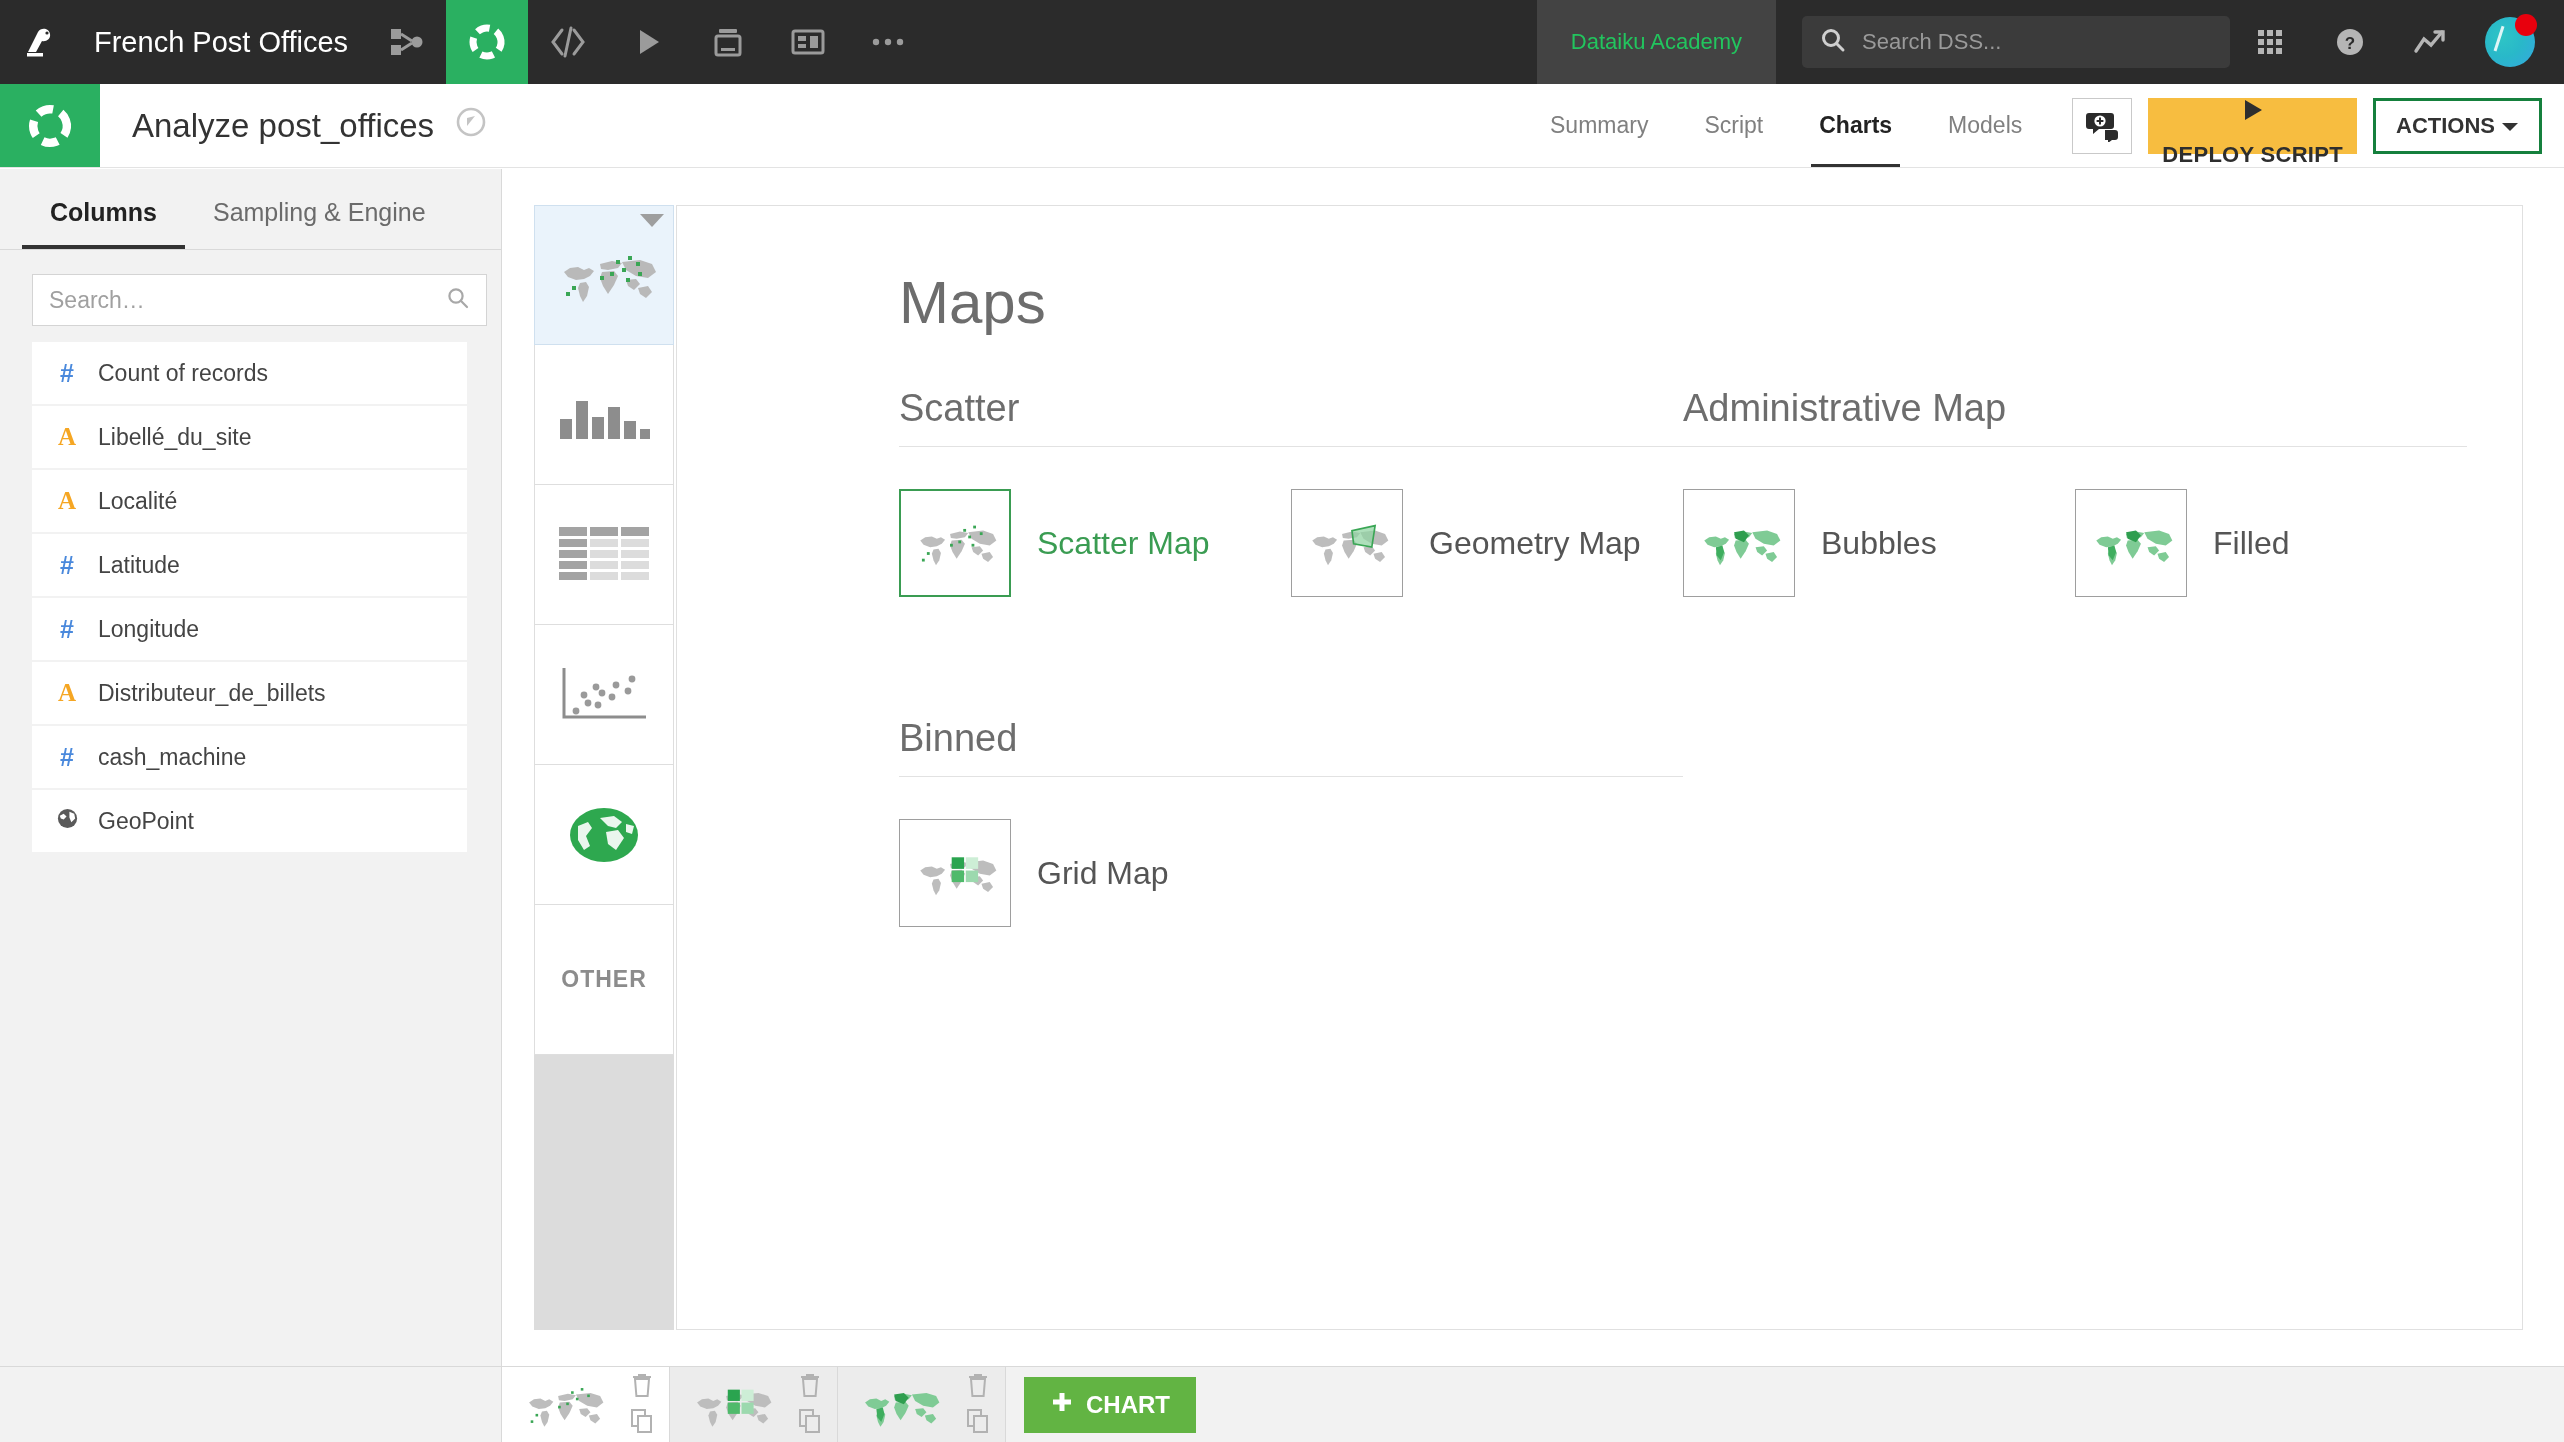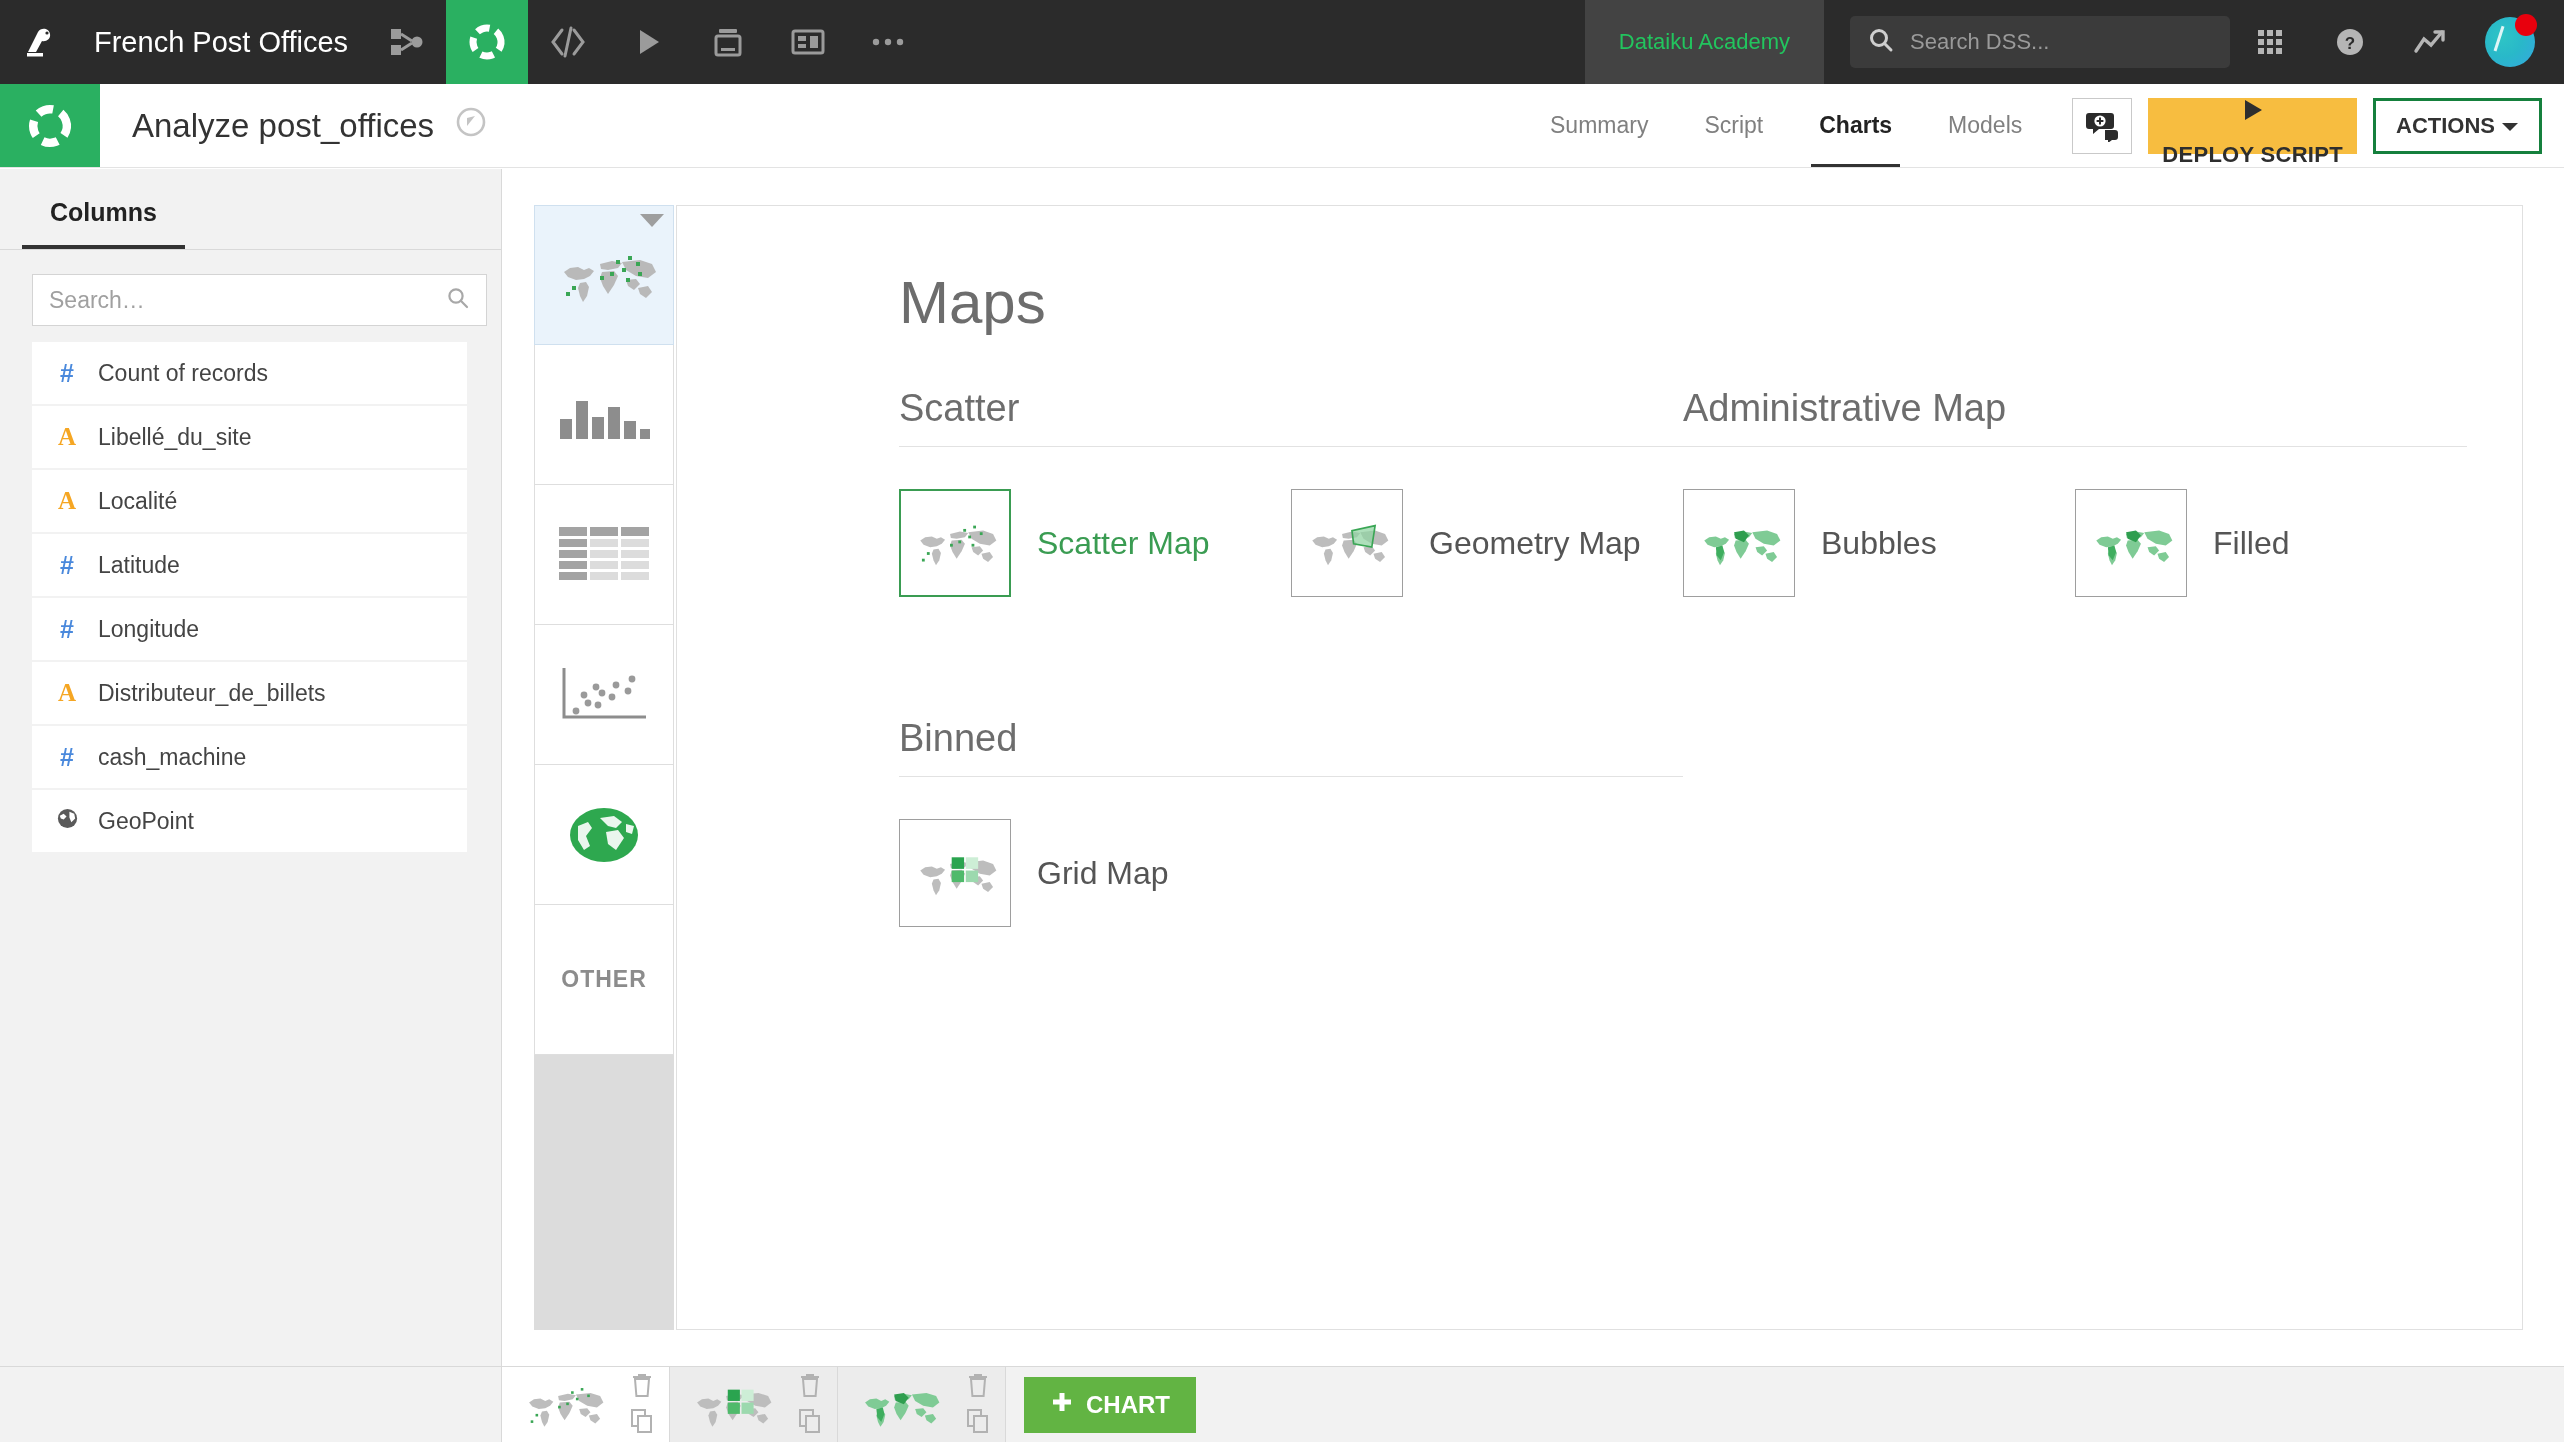--- a/index.html
+++ b/index.html
@@ -34,21 +34,21 @@
   .tb-ic.active { background: #2ab061; width: 82px; }
   .tb-spacer { flex: 1; }
   .tb-academy {
     display: flex; align-items: center; justify-content: center;
     padding: 0 34px; background: #434343; color: #22c55e;
     font-size: 22px; white-space: nowrap;
   }
   .tb-search {
     display: flex; align-items: center; gap: 16px;
     margin: 16px 0 16px 26px;
-    width: 380px; height: 52px;
+    width: 428px; height: 52px;
     background: #3b3b3b; border-radius: 5px;
     padding: 0 18px;
   }
   .tb-search input {
     background: transparent; border: none; outline: none;
     color: #cfcfcf; font-size: 22px; width: 100%;
     font-family: "Liberation Sans", sans-serif;
   }
   .tb-search input::placeholder { color: #9a9a9a; }
   .tb-right { display: flex; align-items: center; gap: 0; padding-right: 14px; }
@@ -437,20 +437,21 @@
             <path d="M1 2 L9 10 L17 2 Z" fill="#333333"></path>
           </svg>
       </span>
     </button>
   </div>
 </div>
 
 <div class="sidebar">
   <div class="sb-tabs">
     <div class="sb-tab active">Columns</div>
+    <div class="sb-tab">Sampling &amp; Engine</div>
   </div>
 
   <div class="sb-search">
     <input type="text" placeholder="Search…" style="">
     <span>
       <svg width="24" height="24" viewBox="0 0 24 24">
         <circle cx="10" cy="10" r="6.6" fill="none" stroke="#a8a8a8" stroke-width="2.2"></circle>
         <path d="M14.8 14.8 L21 21" stroke="#a8a8a8" stroke-width="2.2" stroke-linecap="round"></path>
       </svg>
     </span>

